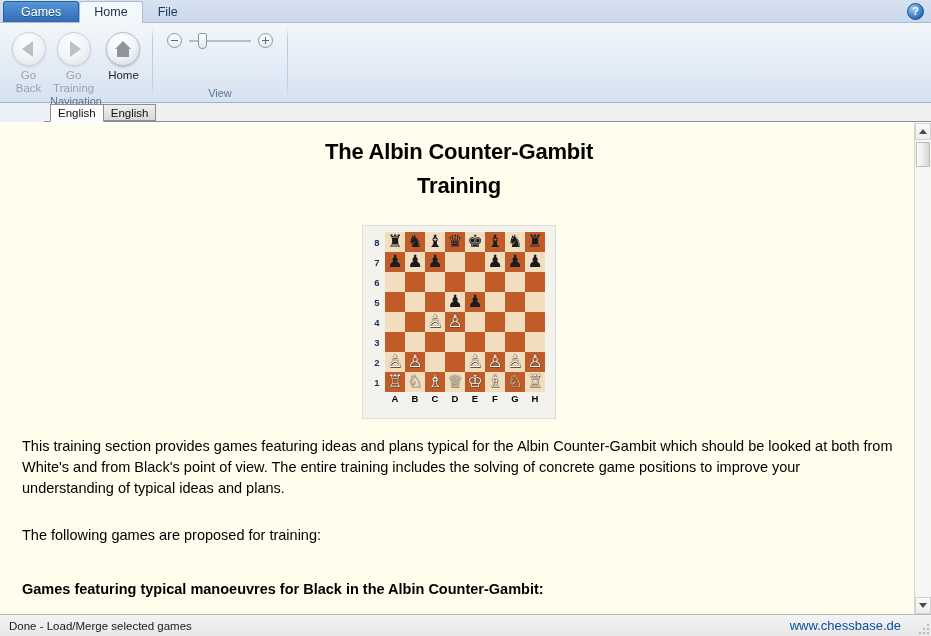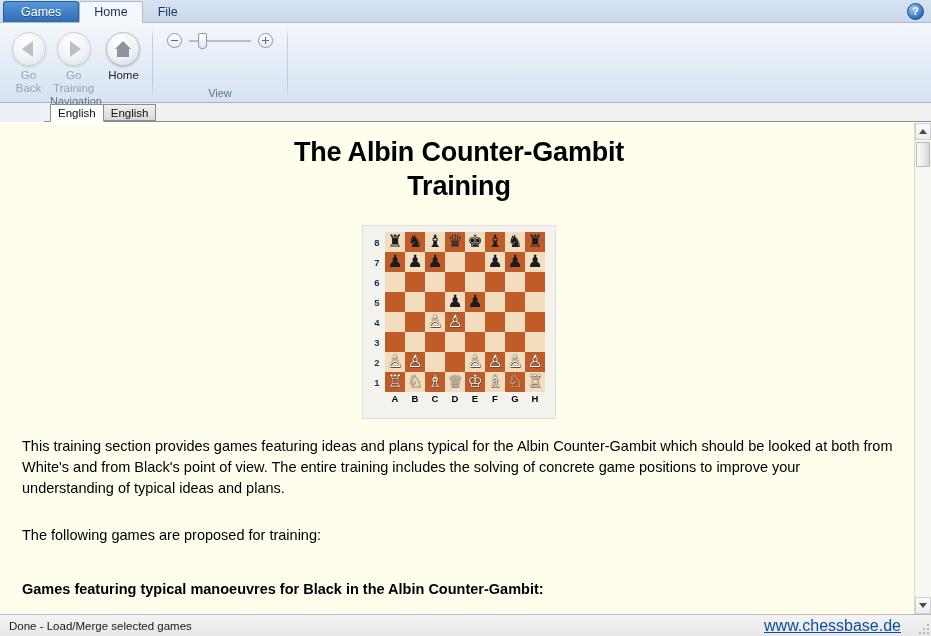--- a/index.html
+++ b/index.html
@@ -154,21 +154,21 @@
   }
 
   
   .docwrap { flex: 1; display: flex; position: relative; background: #fffff0; min-height: 0; border-top: 1px solid #ffffff; }
   .doc {
     flex: 1; background: #fffeec;
     padding: 12px 18px 0 22px;
     overflow: hidden; position: relative;
   }
   .doc h1 {
-    text-align: center; font-size: 27px; font-weight: bold;
+    text-align: center; font-size: 22px; font-weight: bold;
     color: #000; letter-spacing: -0.2px; line-height: 34px;
     font-family: "Liberation Sans", sans-serif;
   }
   .doc h1 .u { }
 
   .boardbox {
     width: 194px; height: 194px;
     margin: 22px auto 0 auto;
     background: #f3f2ec;
     border: 1px solid #dededa;
@@ -219,21 +219,21 @@
   .statusbar {
     height: 22px; flex: 0 0 auto;
     background: linear-gradient(#f3f3f3, #e8e8e8);
     border-top: 1px solid #b9b9b9;
     display: flex; align-items: center;
     padding: 0 14px 0 9px;
     font-size: 11.5px; color: #1a1a1a;
     position: relative;
   }
   .statusbar .grow { flex: 1; }
-  .statuslink { color: #0b4ea2; text-decoration: underline; font-size: 16px; margin-right: 16px; cursor: default; }
+  .statuslink { color: #0b4ea2; font-size: 13px; margin-right: 16px; cursor: default; }
   .grip { position: absolute; right: 2px; bottom: 2px; width: 13px; height: 13px; opacity: .5; }
   .grip i { position: absolute; width: 2px; height: 2px; background: #8a8a8a; }
 </style>
 </head>
 <body>
 
 <div id="app">
 
   <div class="tabstrip">
     <div class="ribtab file">Games</div>

